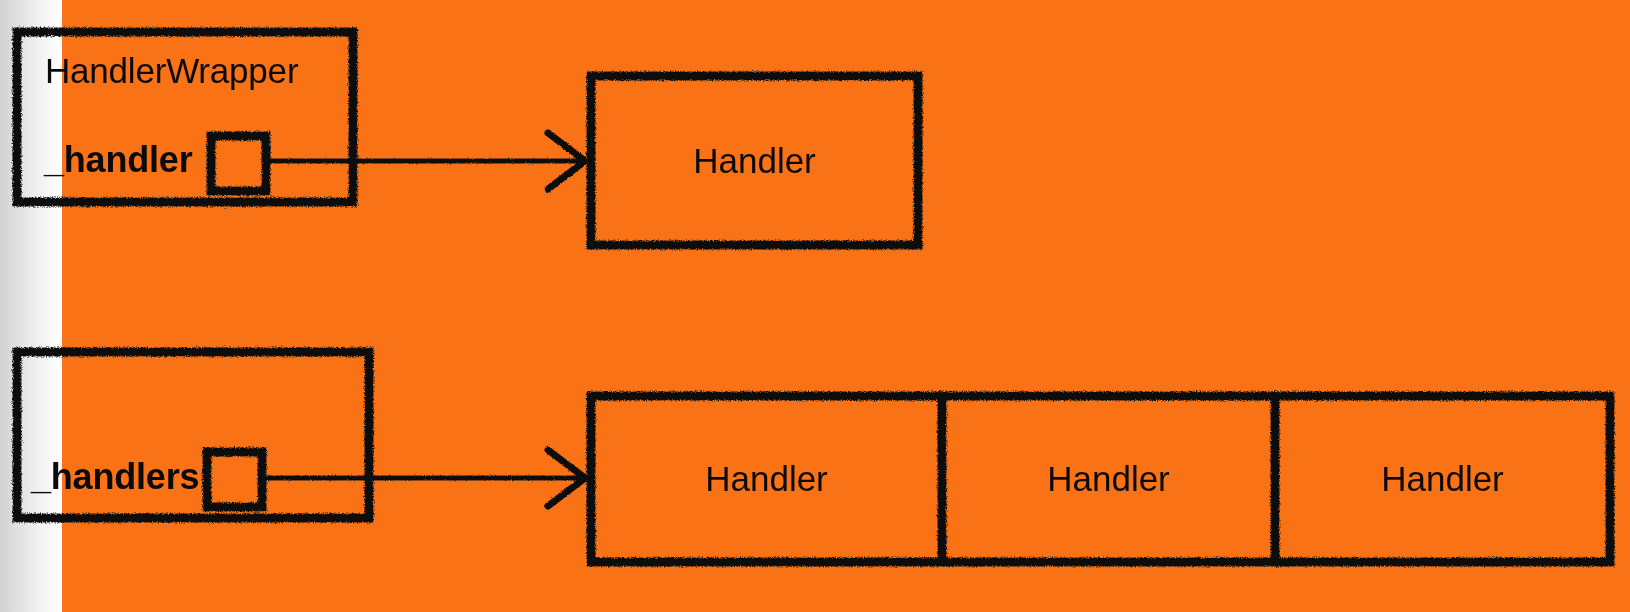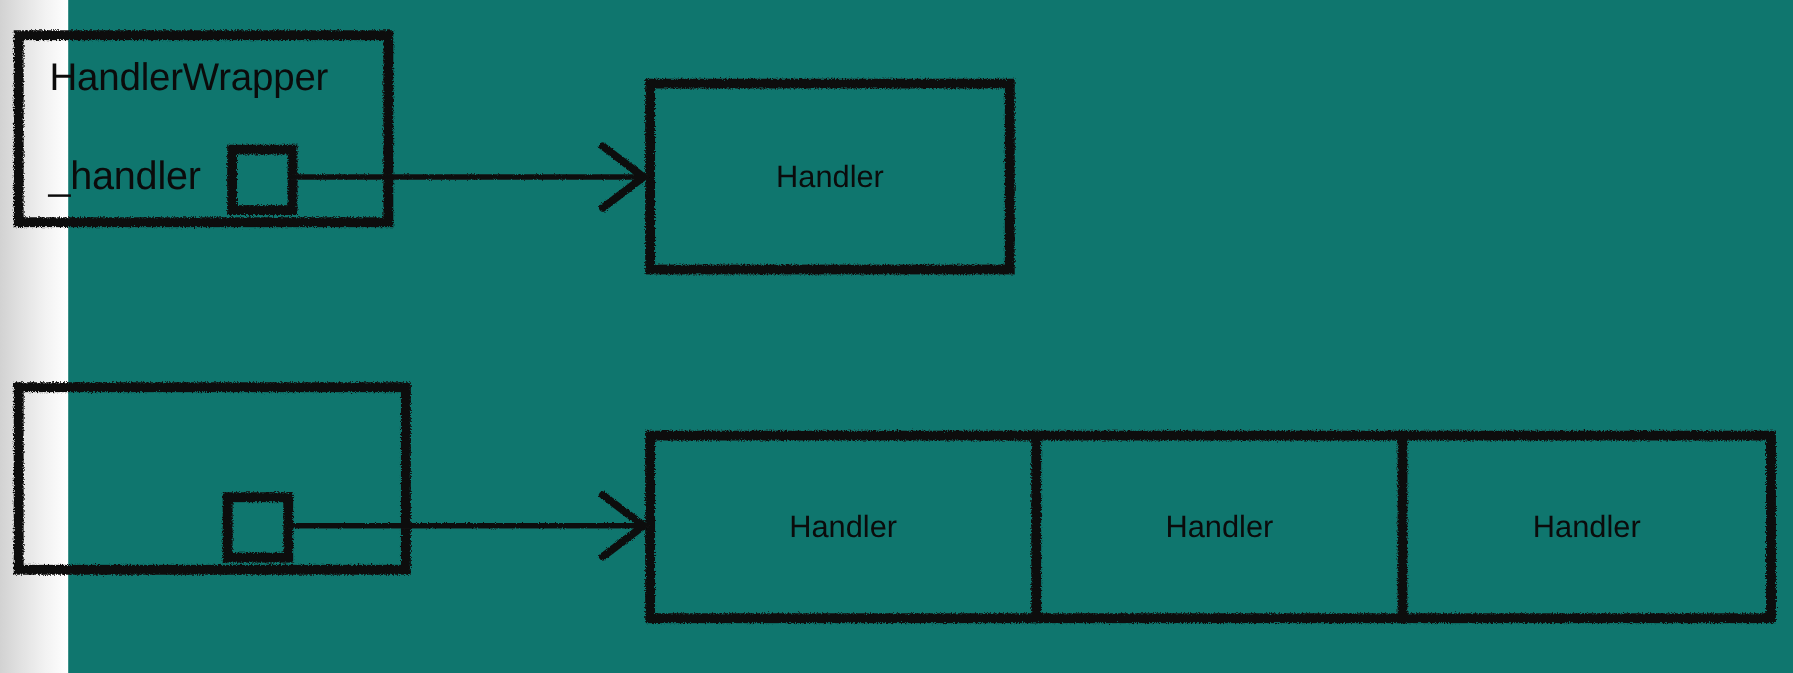--- a/index.html
+++ b/index.html
@@ -4,21 +4,21 @@
 <style>
   html, body {
     margin: 0;
     padding: 0;
     background: #ffffff;
   }
   #canvas {
     position: relative;
     width: 1630px;
     height: 612px;
-    background: #0f766e;
+    background: #f97316;
     overflow: hidden;
     font-family: "Liberation Sans", sans-serif;
   }
   
   #left-shade {
     position: absolute;
     left: 0; top: 0;
     width: 62px; height: 612px;
     background: linear-gradient(to right, #d2d2d2 0%, #e2e2e2 32%, #f2f2f2 66%, #ffffff 100%);
     pointer-events: none;
@@ -29,28 +29,28 @@
     width: 1630px; height: 612px;
   }
   .lbl {
     position: absolute;
     color: #0b0b0b;
     white-space: nowrap;
     line-height: 1;
     letter-spacing: -0.2px;
   }
   .lbl-class  { font-size: 35px; }
-  .lbl-field  { font-size: 36px; }
+  .lbl-field  { font-size: 36px; font-weight: bold; }
   .center-label {
     position: absolute;
     display: flex;
     align-items: center;
     justify-content: center;
     color: #0b0b0b;
-    font-size: 28px;
+    font-size: 35px;
   }
 </style>
 </head>
 <body>
 
 <div id="canvas">
 
   <div id="left-shade"></div>
 
   <svg id="ink" viewBox="0 0 1630 612">
@@ -92,20 +92,21 @@
     </g>
   </svg>
 
   <div class="lbl lbl-class" style="left:45px; top:53px;">HandlerWrapper</div>
 
   <div class="lbl lbl-field" style="left:44px; top:142px;">_handler</div>
 
   <div class="center-label" style="left:591px; top:76px; width:327px; height:169px;">Handler</div>
 
 
+  <div class="lbl lbl-field" style="left:31px; top:459px;">_handlers</div>
 
   <div class="center-label" style="left:591px; top:396px; width:351px; height:166px;">Handler</div>
 
   <div class="center-label" style="left:942px; top:396px; width:333px; height:166px;">Handler</div>
 
   <div class="center-label" style="left:1275px; top:396px; width:335px; height:166px;">Handler</div>
 
 </div>
 
 </body></html>

